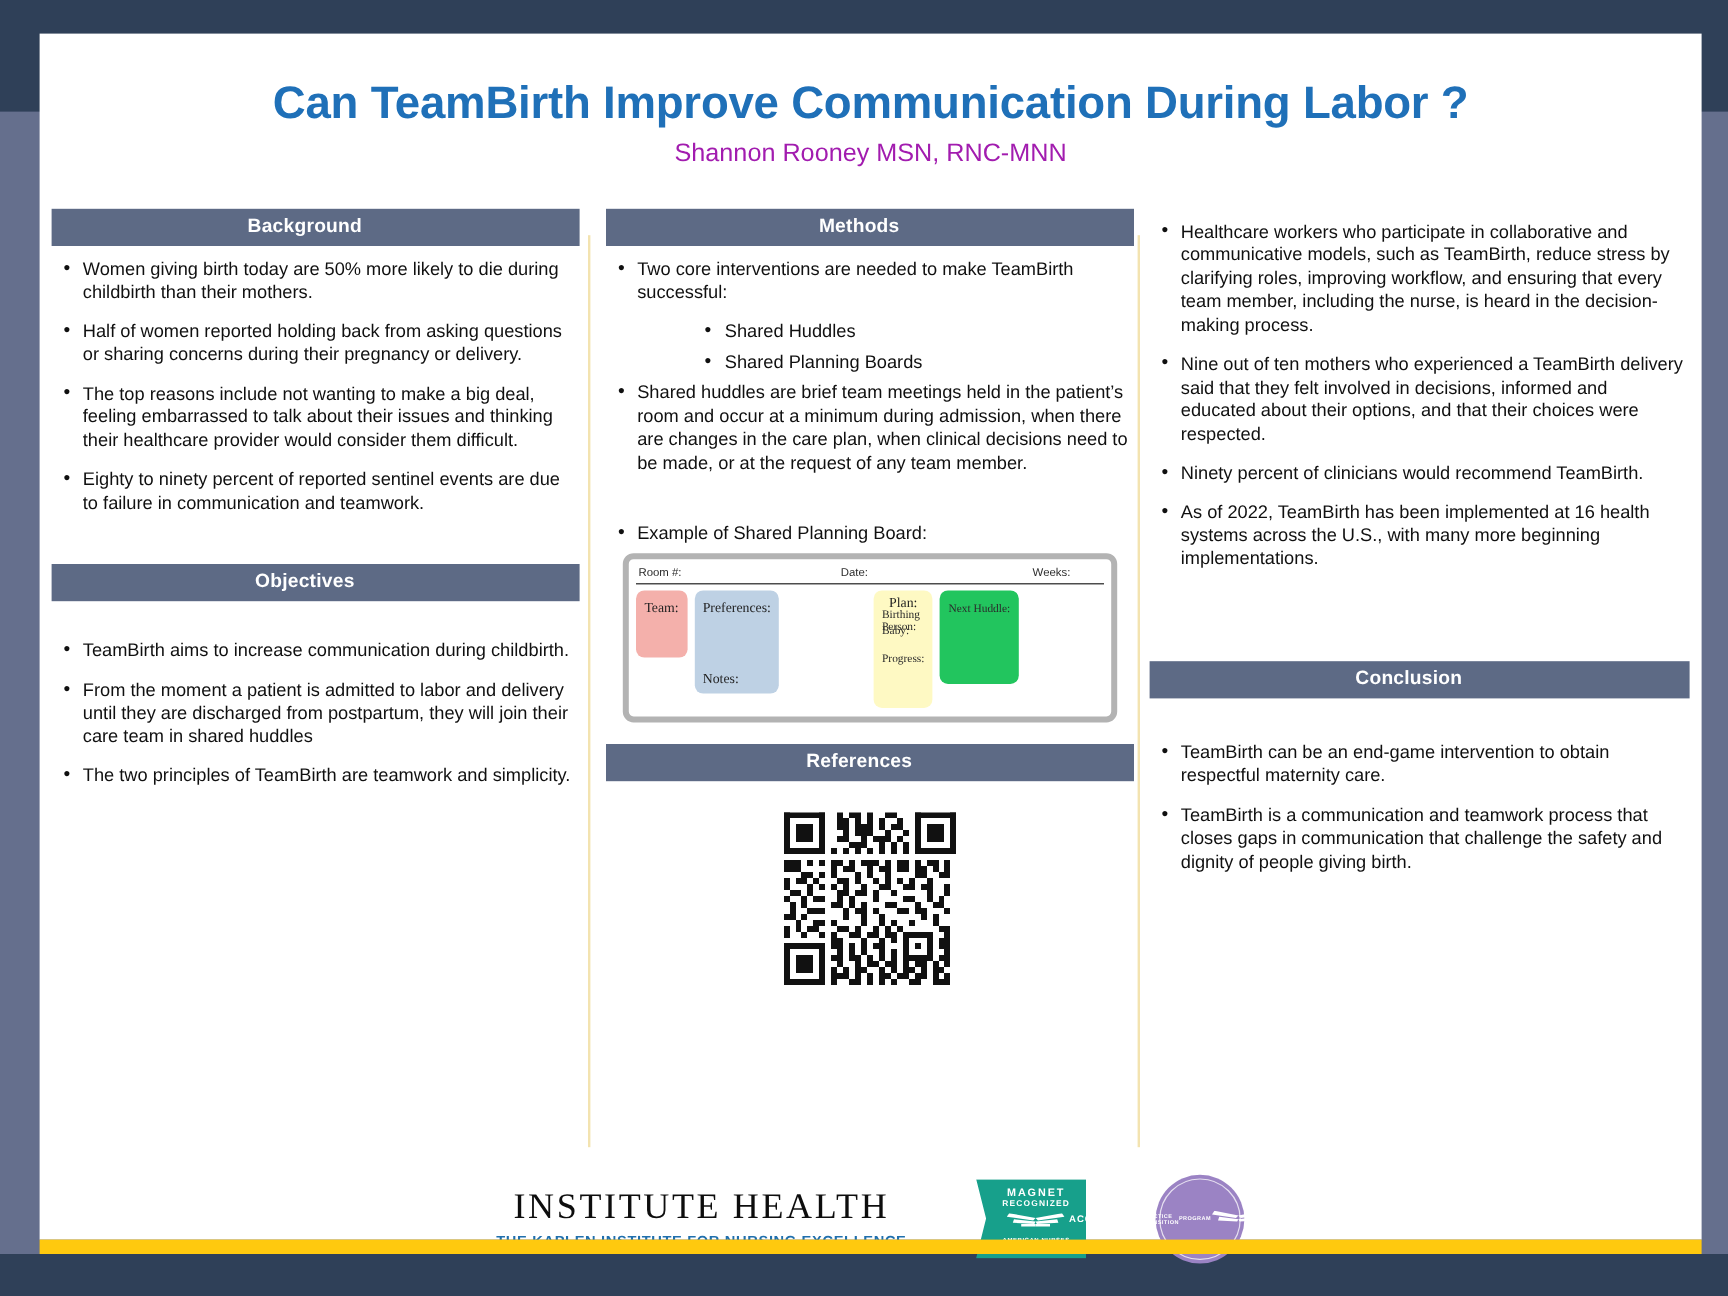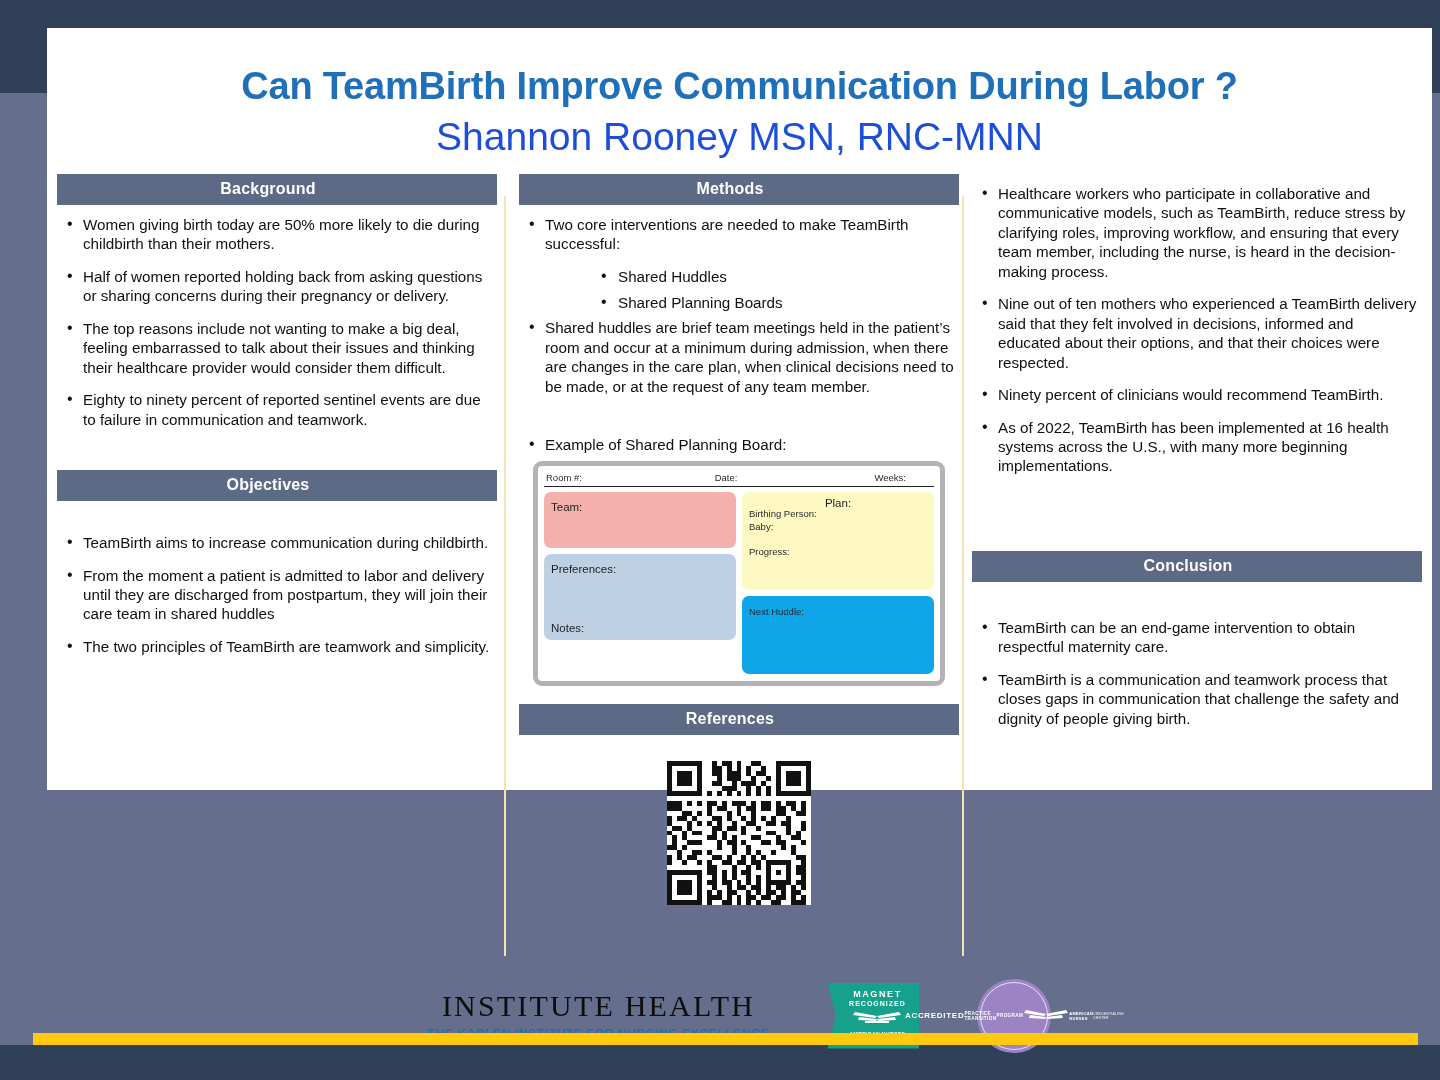--- a/index.html
+++ b/index.html
@@ -25,43 +25,43 @@
     background: #656f8d;
   }
   #bg-foot {
     position: absolute; left: 0; top: 1045px; width: 1440px; height: 35px;
     background: #2f4058;
   }
 
   
   #poster {
     position: absolute;
-    left: 47px; top: 28px;
-    width: 1385px; height: 762px;
+    left: 33px; top: 28px;
+    width: 1385px; height: 1005px;
     background: #ffffff;
     box-sizing: border-box;
   }
   #gold-stripe {
     position: absolute; left: 33px; top: 1033px;
     width: 1385px; height: 12px;
     background: #ffc90e;
   }
 
   
   #title-block { padding-top: 38px; text-align: center; }
   .poster-title {
     color: #1f70b8;
     font-size: 38px;
     font-weight: bold;
     letter-spacing: -0.2px;
     line-height: 1.1;
   }
   .poster-author {
-    color: #1d4ed8;
-    font-size: 39px;
+    color: #a21caf;
+    font-size: 21px;
     font-weight: normal;
     margin-top: 8px;
     line-height: 1.1;
   }
 
   
   #columns {
     position: absolute;
     left: 0; top: 146px;
     width: 1385px; height: 790px;
@@ -157,33 +157,34 @@
   #board-toprow .cell { flex: 1; }
   #board-toprow .cell.c2 { text-align: center; }
   #board-toprow .cell.c3 { text-align: right; padding-right: 26px; }
 
   #board-grid {
     display: flex;
     gap: 6px;
     margin-top: 5px;
   }
   #board-col-l, #board-col-r {
-    display: flex; flex-direction: column; gap: 6px;
+    display: flex; flex-direction: row; gap: 6px;
     flex: 1;
+    font-family: Liberation Serif, serif;
   }
   .board-box {
     border-radius: 7px;
     padding: 5px 7px;
     box-sizing: border-box;
     position: relative;
   }
   .bb-team   { background: #f4b0ab; height: 56px; }
   .bb-pref   { background: #bed1e4; height: 86px; }
   .bb-plan   { background: #fef9c3; height: 98px; }
-  .bb-huddle { background: #0ea5e9; height: 78px; }
+  .bb-huddle { background: #22c55e; height: 78px; }
 
   .lbl-lg { font-size: 11.5px; color: #1f1f1f; }
   .lbl-sm { font-size: 9.5px; color: #2b2b2b; }
   .plan-title {
     font-size: 11.5px; color: #1f1f1f;
     text-align: center; display: block;
   }
   .bb-plan .row2 { margin-top: 12px; }
   .bb-plan .row3 { margin-top: 14px; }
   .bb-pref .notes { position: absolute; left: 7px; bottom: 6px; }

